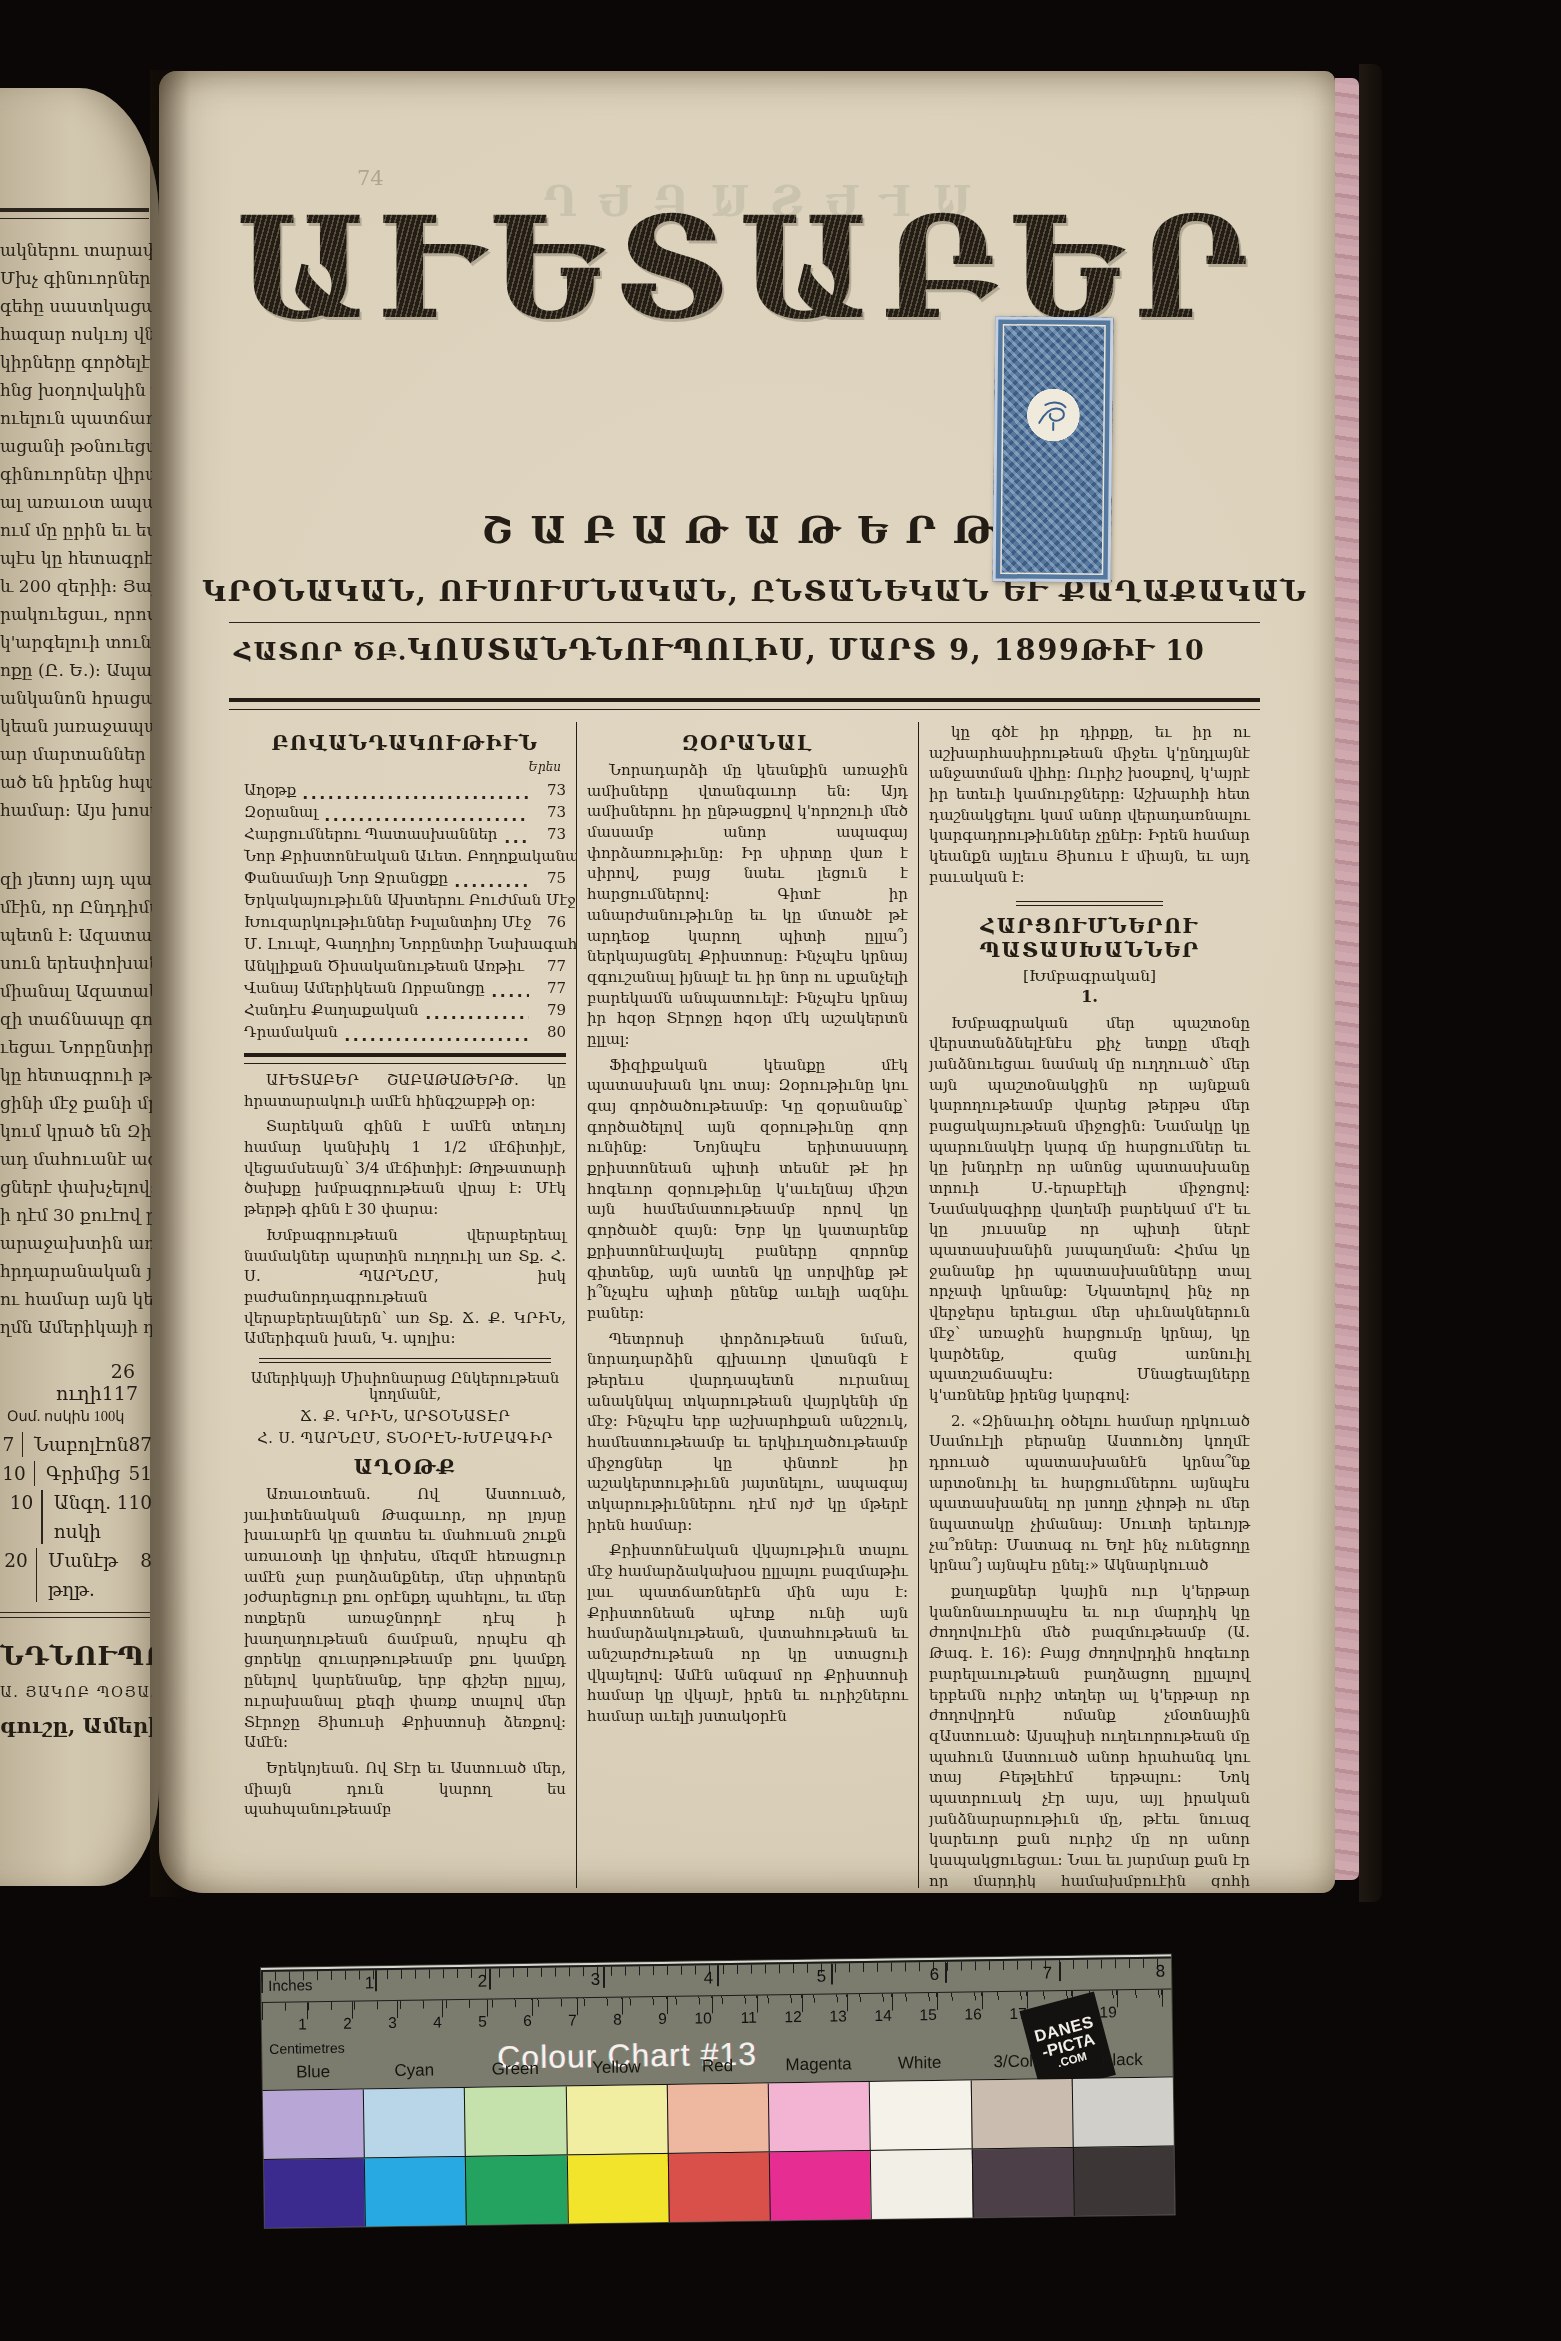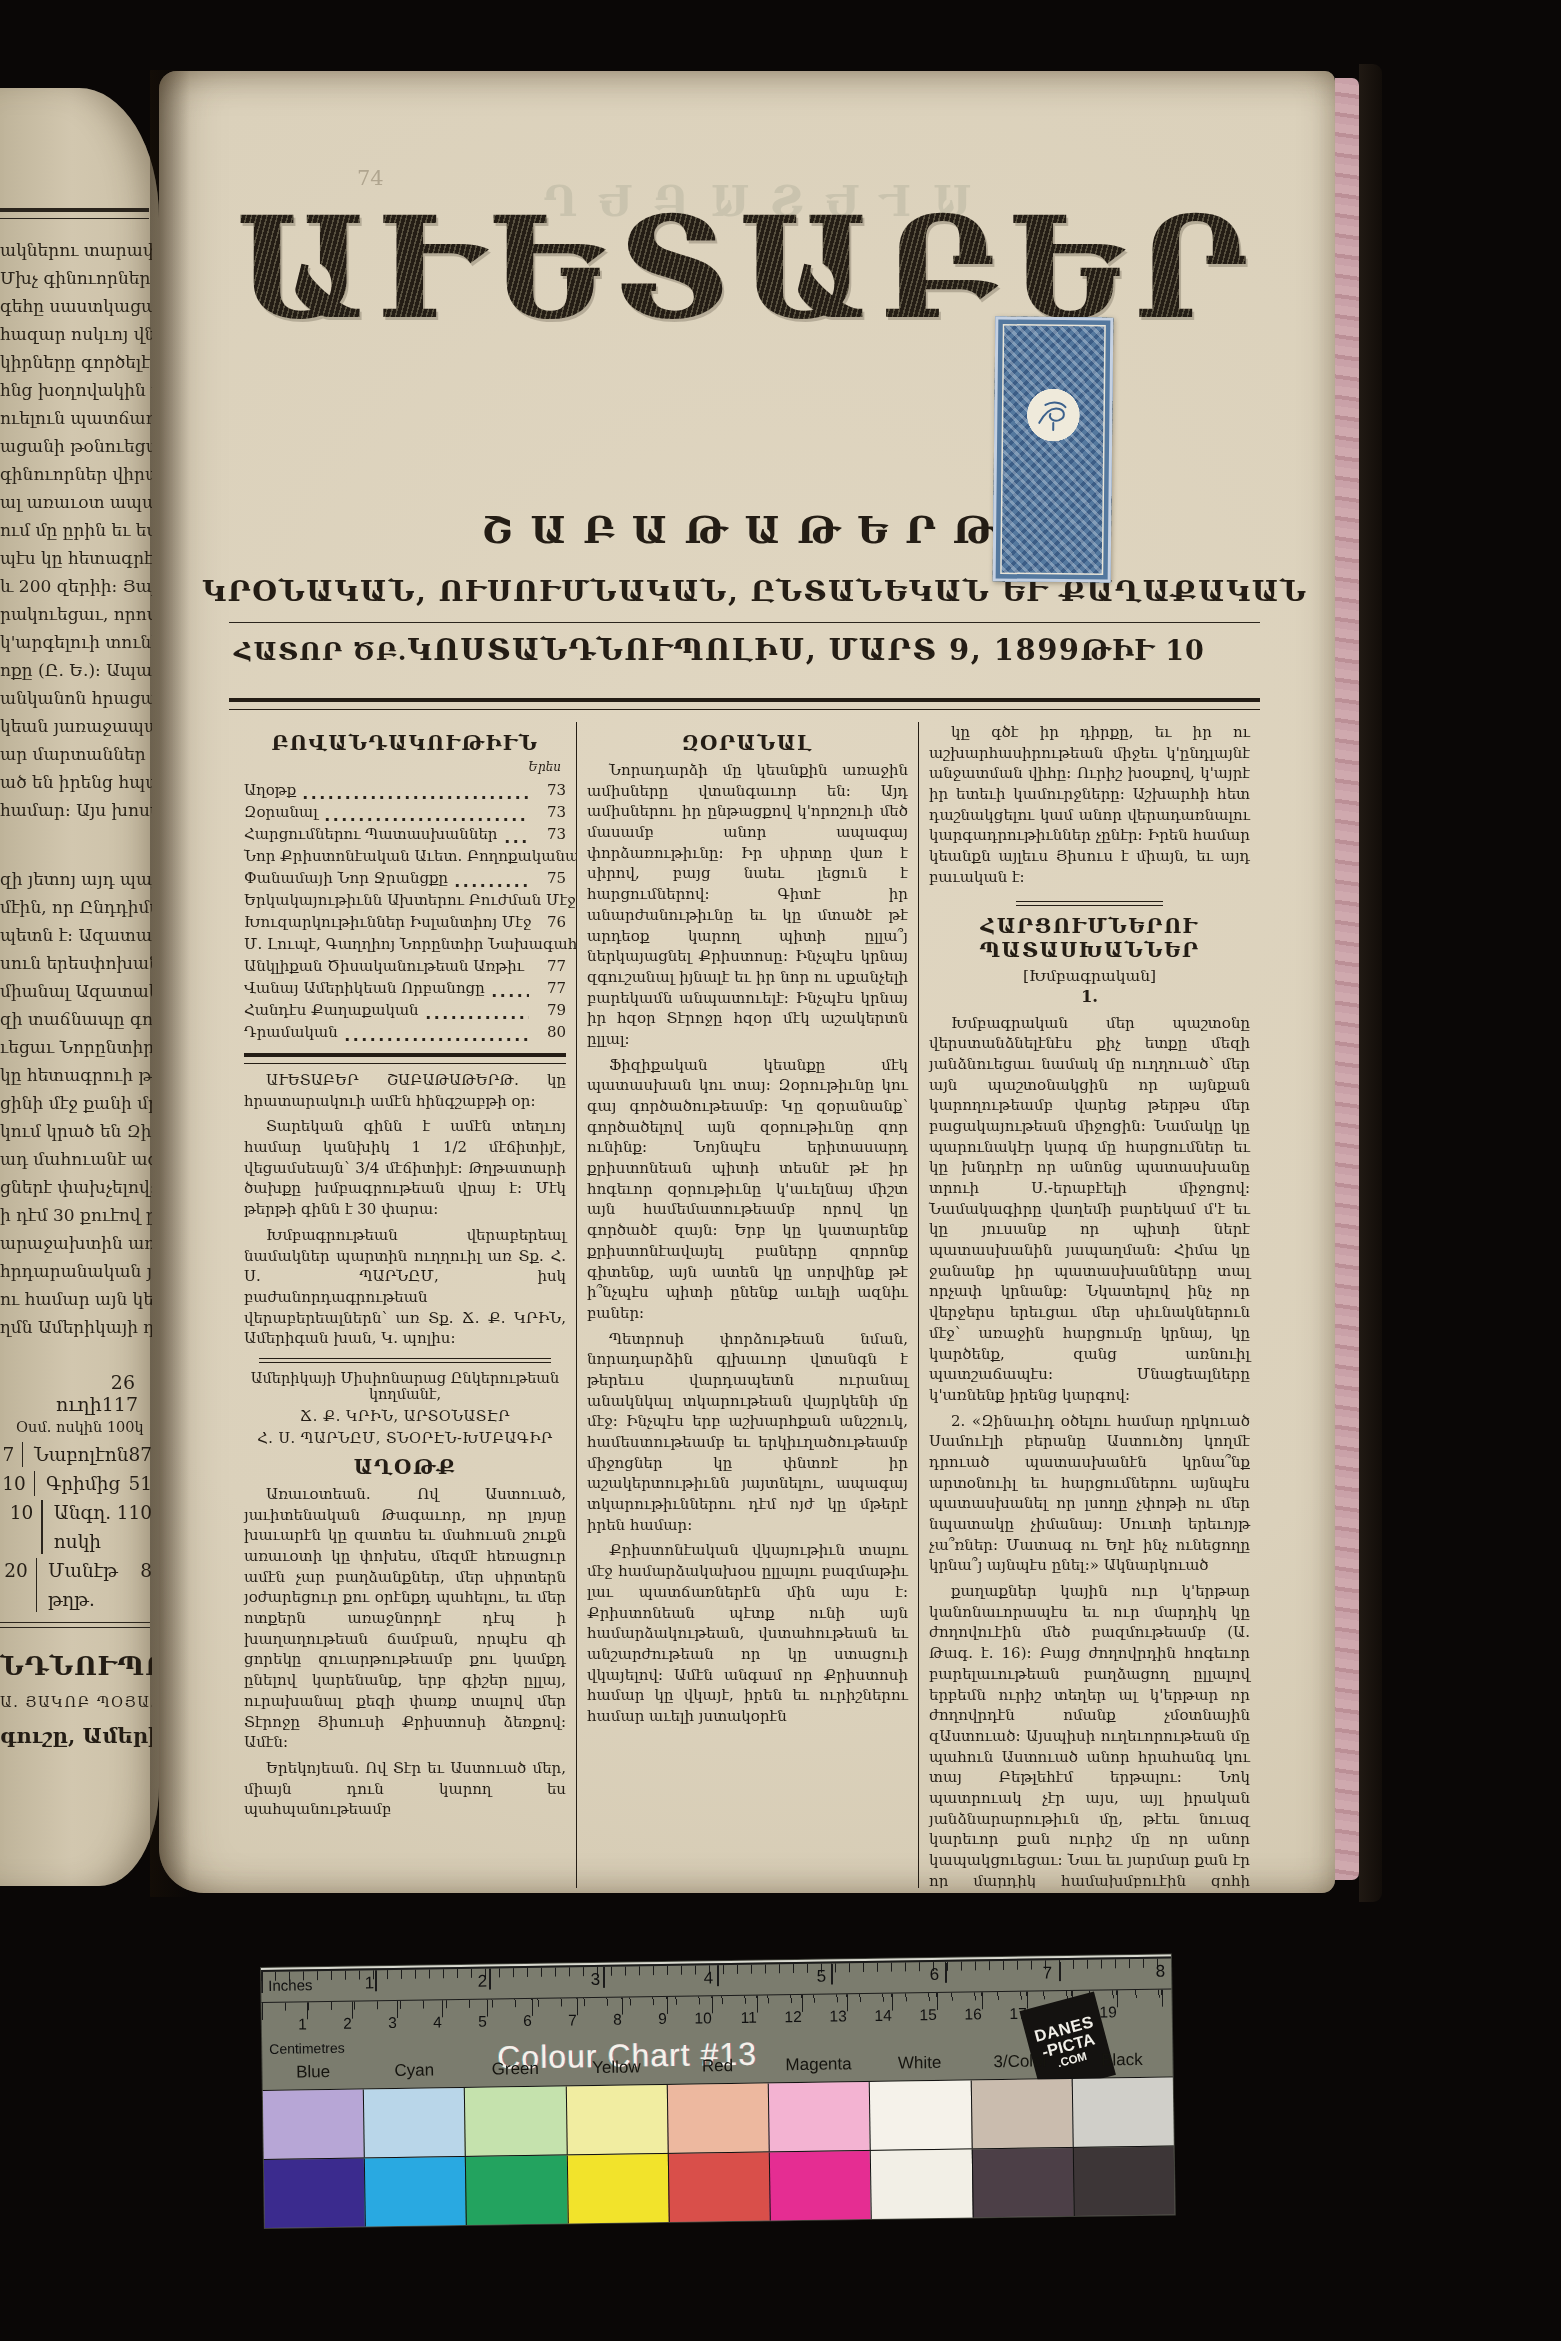--- a/index.html
+++ b/index.html
@@ -11,24 +11,24 @@
     background:linear-gradient(90deg,#bfb49a,#d2c7af 45%,#cbc0a7);
     border-radius:0 80px 60px 0 / 0 130px 100px 0;
     box-shadow:inset -23px 0 35px -12px rgba(60,45,25,.4);
     overflow:hidden;}
   .lp-inner{padding:120px 7px 0 0;}
   .lp-rule{border-top:4px solid #2a241c;position:relative;margin-right:3px;}
   .lp-rule::after{content:'';position:absolute;top:6px;left:0;right:0;border-top:1.5px solid #2a241c;}
   .frag-list{margin-top:24px;}
   .frag{white-space:nowrap;overflow:hidden;text-align:right;font-size:17px;line-height:28px;color:#2b241a;}
   .frag-gap{height:17px;}
-  .fx-block{margin-top:30px;font-size:17px;}
+  .fx-block{margin-top:19px;font-size:17px;}
   .fx-top{display:flex;justify-content:flex-end;padding-right:17px;font-size:19px;}
   .fx-top2{display:flex;justify-content:flex-end;padding-right:14px;font-size:19px;}
-  .fx-head{font-size:14.5px;padding-left:16px;margin:4px 0 5px;}
+  .fx-head{font-size:14.5px;padding-left:7px;margin:4px 0 5px;font-family:Liberation Serif, serif;}
   .fx-row{display:flex;align-items:baseline;font-size:18.5px;line-height:29px;}
   .fx-q{width:35px;text-align:right;}
   .fx-bar{width:1.5px;background:#2a241c;align-self:stretch;margin:2px 11px 2px 8px;}
   .fx-name{flex:1;}
   .fx-v{width:43px;text-align:right;}
   .fx-rule{border-top:1.5px solid #2a241c;position:relative;margin:8px 2px 0 0;}
   .fx-rule::after{content:'';position:absolute;top:3.5px;left:0;right:0;border-top:1.5px solid #2a241c;}
   .lp-city{font-size:26px;font-weight:bold;letter-spacing:1px;margin-top:28px;white-space:nowrap;overflow:hidden;}
   .lp-agent{font-size:14.5px;letter-spacing:1.5px;margin-top:13px;white-space:nowrap;overflow:hidden;}
   .lp-khan{font-size:21px;font-weight:bold;margin-top:13px;white-space:nowrap;overflow:hidden;}

